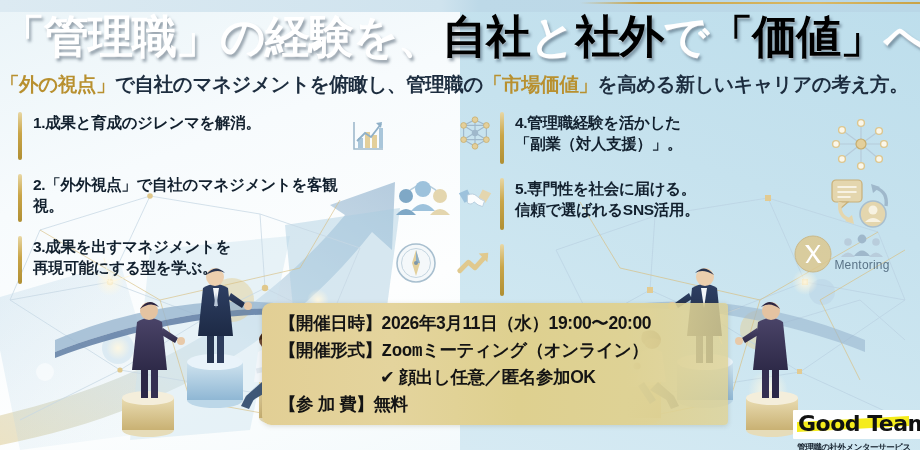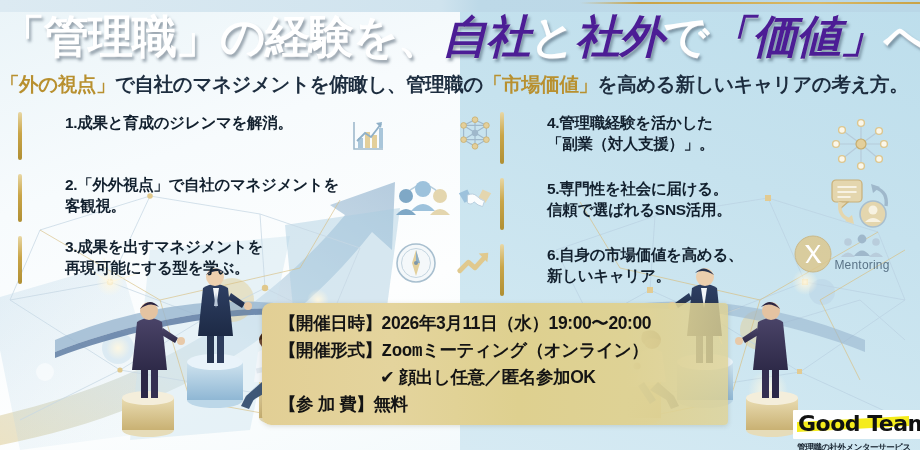--- a/index.html
+++ b/index.html
@@ -34,33 +34,33 @@
   
   .title{
     position:absolute;left:0;top:8px;width:920px;height:58px;
     text-align:center;white-space:nowrap;
     font-size:45px;font-weight:bold;line-height:58px;
     letter-spacing:-1px;
   }
   .title span{ text-shadow:2px 3px 3px rgba(40,60,80,.45),0px 1px 0 rgba(255,255,255,.6); }
   .t-white{color:#ffffff;}
   .t-gold{color:#d7b濃;}
-  .t-gold{color:#4c1d95;font-style:italic;}
+  .t-gold{color:#000000;}
   .subtitle{
     position:absolute;left:0;top:70px;width:883px;height:28px;
     text-align:center;white-space:nowrap;
     font-size:19.5px;font-weight:bold;line-height:28px;color:#1d2d3f;
     letter-spacing:-.4px;
   }
   .s-gold{color:#b8902f;}
   
   .col{position:absolute;top:112px;}
   .col-left{left:18px;width:330px;}
   .col-right{left:500px;width:340px;}
-  .bullet{position:relative;display:flex;align-items:flex-start;margin-bottom:14px;gap:32px;}
+  .bullet{position:relative;display:flex;align-items:flex-start;margin-bottom:14px;}
   .bar{
     flex:0 0 4px;width:4px;align-self:stretch;margin-right:11px;border-radius:2px;
     background:linear-gradient(180deg,#e8d7a4 0%,#c9a548 45%,#b08f33 100%);
   }
   .btext{
     font-size:15.5px;font-weight:bold;color:#12202e;line-height:1.38;
     letter-spacing:-.3px;white-space:pre-line;
   }
   .col-left .bullet{min-height:48px;}
   .col-right .bullet{min-height:52px;}
@@ -399,22 +399,20 @@
       <div class="btext">5.専門性を社会に届ける。
 信頼で選ばれるSNS活用。</div>
     </div>
 
     <div class="bullet">
       <svg class="ricon" viewBox="0 0 40 40">
         <path d="M4 26 L13 17 L20 23 L31 11" stroke="#e0c98e" stroke-width="5" fill="none" stroke-linejoin="round" stroke-linecap="round"></path>
         <path d="M24 8 L34 7 L33 17 Z" fill="#e0c98e"></path>
       </svg>
       <div class="bar"></div>
-      <div class="btext">6.自身の市場価値を高める、
-新しいキャリア。</div>
     </div>
   </div>
 
   <svg class="ficon" style="left:826px;top:115px;" width="70" height="58" viewBox="0 0 70 58">
     <g stroke="#b6cbda" stroke-width="1.2" fill="none">
       <path d="M35 29 L35 8 M35 29 L53 16 M35 29 L58 29 M35 29 L53 44 M35 29 L35 51 M35 29 L16 44 M35 29 L10 29 M35 29 L16 15"></path>
     </g>
     <g fill="#fbf7ea" stroke="#dcc68f" stroke-width="1.4">
       <circle cx="35" cy="8" r="3.4"></circle>
         <circle cx="53" cy="16" r="3.4"></circle>

